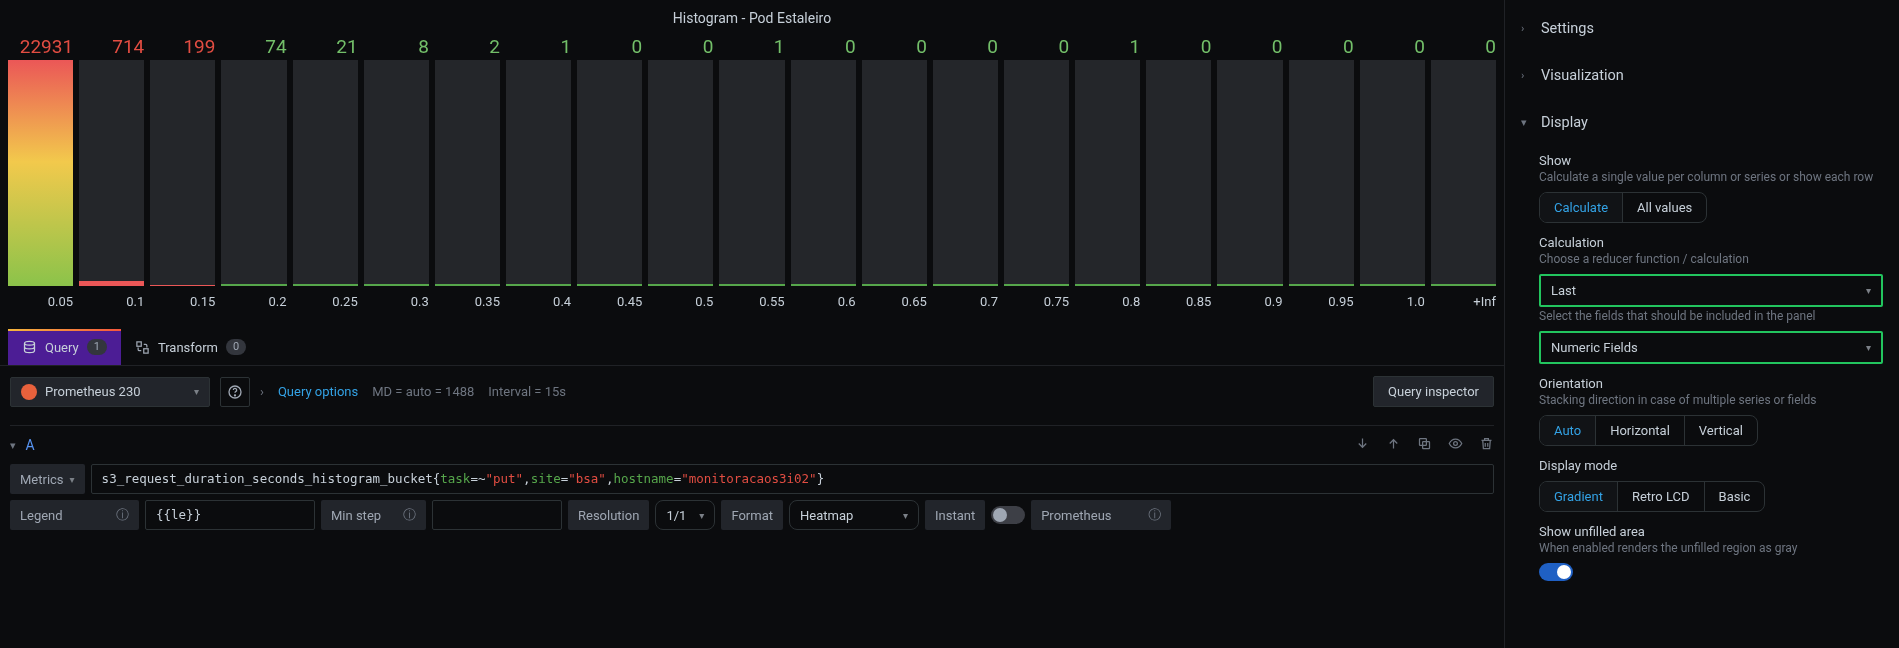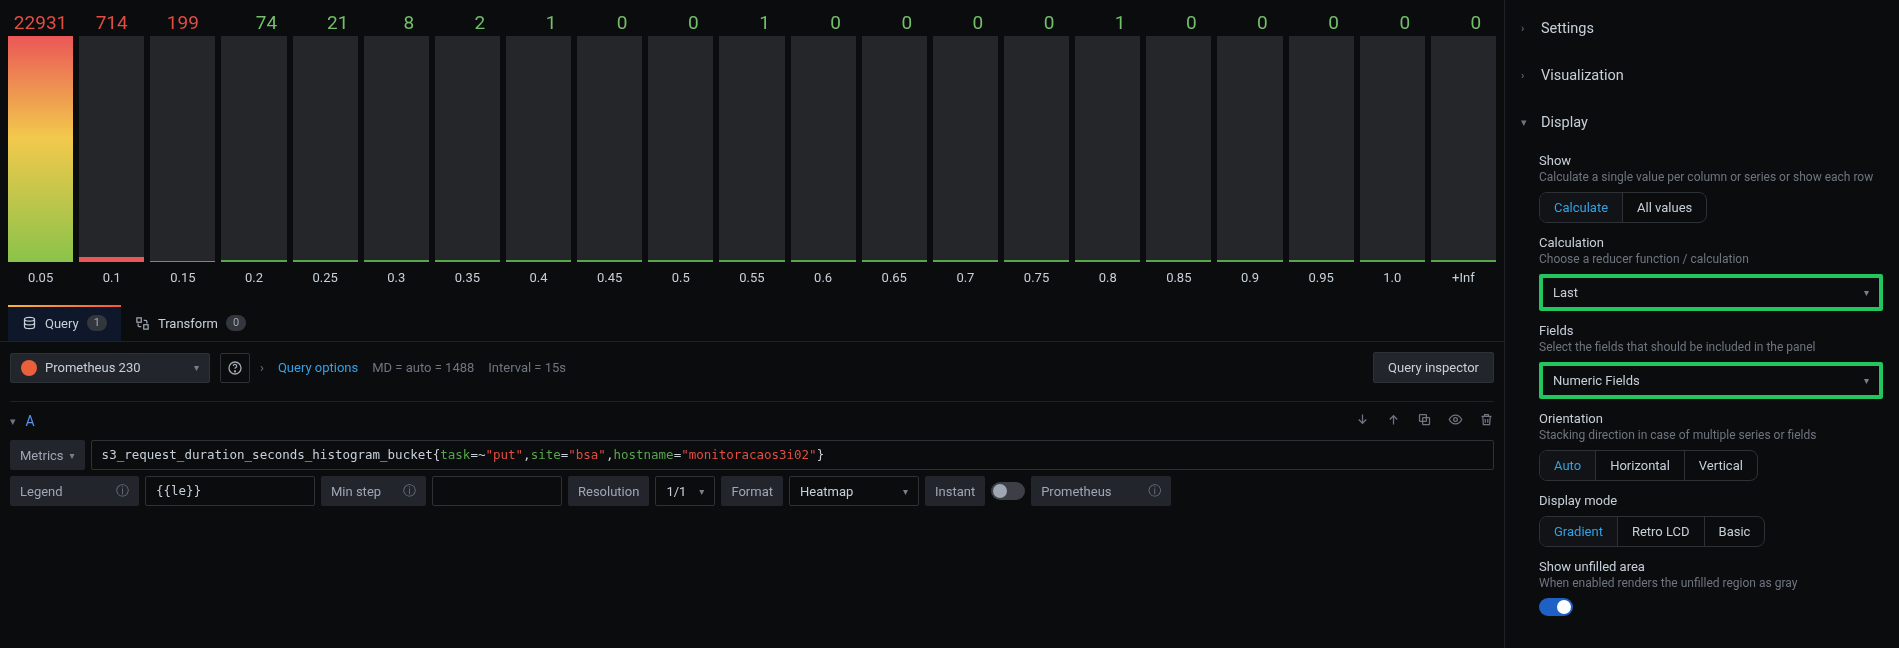--- a/index.html
+++ b/index.html
@@ -40,21 +40,21 @@
   .bars-row {
     display: flex;
     gap: 6px;
     height: 275px;
     align-items: stretch;
   }
   .bar-cell {
     flex: 1;
     display: flex;
     flex-direction: column;
-    align-items: center;
+    align-items: flex-end;
   }
   .bar-val {
     font-size: 19px;
     font-weight: 400;
     height: 26px;
     line-height: 26px;
   }
   .bar-red { color:#e24d42;}
   .bar-green { color:#73bf69;margin-left:25px;}
   .bar-box {
@@ -85,21 +85,21 @@
   .q-tab {
     display:flex;
     align-items:center;
     gap:8px;
     padding:10px 14px;
     color:#c7d0d9;
     cursor:pointer;
     position:relative;
   }
   .q-tab.active {
-    background:#0f172a;
+    background:#4c1d95;
   }
   .q-tab.active::before{
     content:"";
     position:absolute;top:0;left:0;right:0;height:2px;
     background:linear-gradient(90deg,#f5b73d,#f5563d);
   }
   .badge {
     background:#33363d;
     color:#9fa7b3;
     border-radius:8px;
@@ -173,21 +173,21 @@
   }
   .fld-input{
     background:#0b0c0e;border:1px solid #2c3235;border-radius:2px;
     padding:6px 10px;color:#c7d0d9;min-height:30px;
     font-family:Menlo,Consolas,monospace;font-size:12.5px;
   }
   .full{flex:1;}
   .fld-input.small{width:170px;}
   .fld-input.tiny{width:130px;}
   .fld-sel{
-    background:#0b0c0e;border:1px solid #2c3235;border-radius:2px;
+    background:#0b0c0e;border:1px solid #2c3235;border-radius:8px;
     padding:6px 10px;color:#c7d0d9;min-height:30px;
     display:flex;align-items:center;gap:8px;cursor:pointer;
   }
   .info-i{color:#6e7580;}
   .switch{
     width:34px;height:18px;border-radius:9px;background:#3d3f46;
     position:relative;cursor:pointer;display:inline-block;
   }
   .switch::after{
     content:"";position:absolute;top:2px;left:2px;width:14px;height:14px;
@@ -222,31 +222,32 @@
     overflow:hidden;margin-top:8px;width:fit-content;
   }
   .btn-group .bg-btn{
     padding:7px 14px;cursor:pointer;color:#c7d0d9;
     border-right:1px solid #2c3235;
   }
   .btn-group .bg-btn:last-child{border-right:none;}
   .btn-group .bg-btn.sel{color:#33a2e5;background:#111316;}
   .sel-box{
     margin-top:8px;
-    border:4px solid #22c55e;border-radius:2px;
+    border:2px solid #22c55e;border-radius:2px;
     padding:7px 10px;display:flex;align-items:center;
     cursor:pointer;color:#c7d0d9;
   }
   .sel-box .chev{margin-left:auto;}
 </style>
 </head>
 <body>
 
 <div class="main-col">
   <div class="viz-wrap">
+    <div class="viz-title">Histogram - Pod Estaleiro</div>
     <div class="bars-row" id="bars">
         <div class="bar-cell">
           <div class="bar-val bar-red">22931</div>
           <div class="bar-box">
             <div class="bar-fill" style="height: 100%; background: linear-gradient(to top, rgb(139, 195, 74) 0%, rgb(242, 201, 76) 55%, rgb(235, 87, 87) 100%);"></div>
           </div>
           <div class="bar-label">0.05</div>
         </div>
         <div class="bar-cell">
           <div class="bar-val bar-red">714</div>
@@ -551,21 +552,20 @@
         <div class="bg-btn">All values</div>
       </div>
 
       <div class="lbl">Calculation</div>
       <div class="desc">Choose a reducer function / calculation</div>
       <div class="sel-box">
         <span>Last</span>
         <span class="chev">▾</span>
       </div>
 
-      <div class="lbl">Fields</div>
       <div class="desc">Select the fields that should be included in the panel</div>
       <div class="sel-box">
         <span>Numeric Fields</span>
         <span class="chev">▾</span>
       </div>
 
       <div class="lbl">Orientation</div>
       <div class="desc">Stacking direction in case of multiple series or fields</div>
       <div class="btn-group">
         <div class="bg-btn sel">Auto</div>

